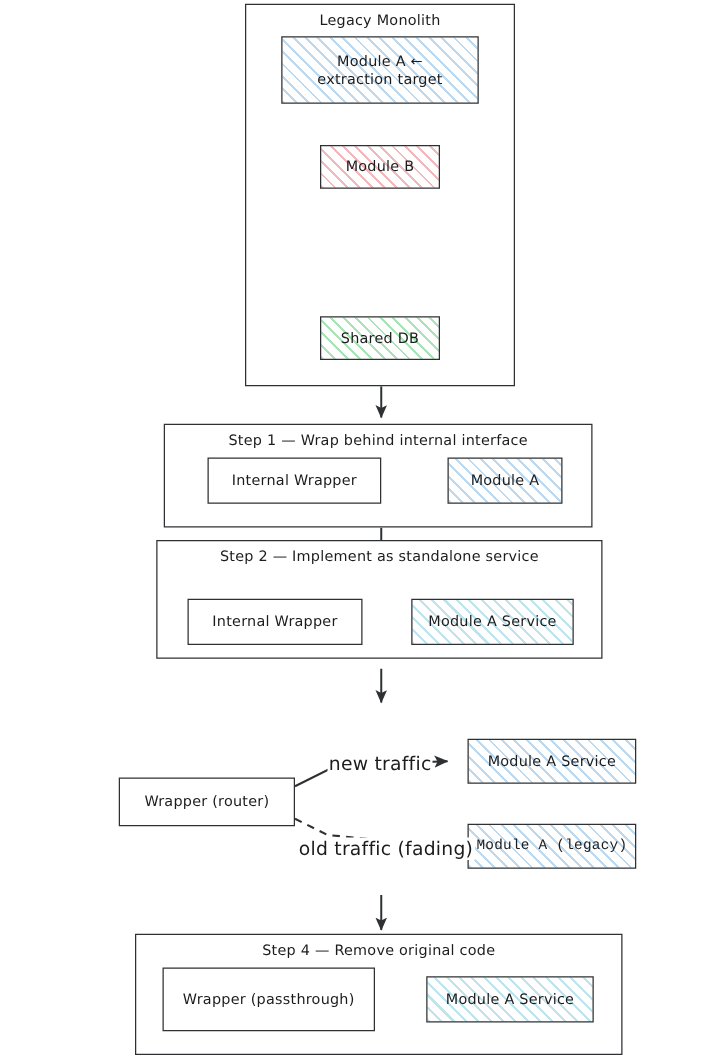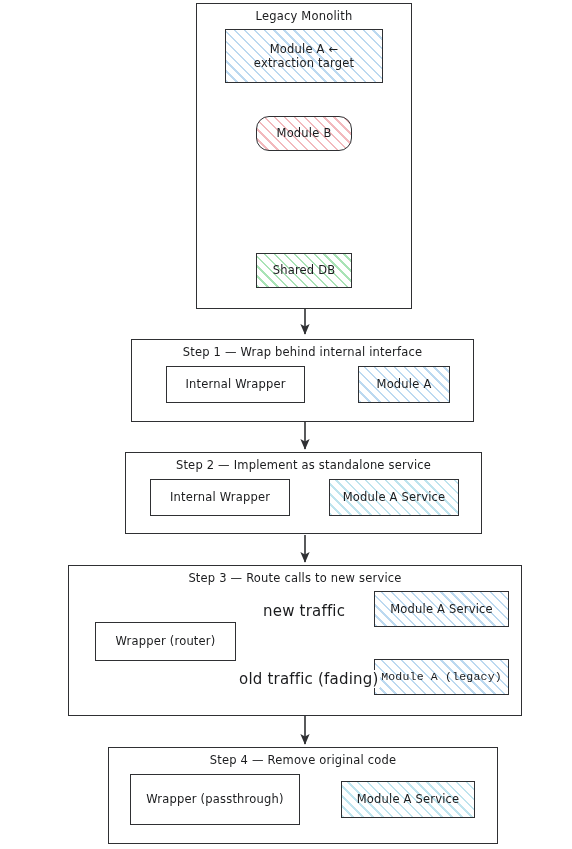--- a/index.html
+++ b/index.html
@@ -68,21 +68,20 @@
       45deg,
       #bfe4ee 0px, #bfe4ee 1.7px,
       rgba(255,255,255,0) 1.7px, rgba(255,255,255,0) 7px);
   }
   .hatch-pink {
     background-color: #ffffff;
     background-image: repeating-linear-gradient(
       45deg,
       #f2b9bd 0px, #f2b9bd 1.6px,
       rgba(255,255,255,0) 1.6px, rgba(255,255,255,0) 7px);
-    border-radius: 13px;
   }
   .hatch-yellow {
     background-color: #ffffff;
     background-image: repeating-linear-gradient(
       45deg,
       #f2da90 0px, #f2da90 1.7px,
       rgba(255,255,255,0) 1.7px, rgba(255,255,255,0) 7px);
   }
   .hatch-green {
     background-color: #ffffff;
@@ -164,35 +163,32 @@
   </div>
 
   <div class="node" style="left:166px; top:366px; width:139px; height:37px;">
     <span>Internal Wrapper</span>
   </div>
 
   <div class="node hatch-blue" style="left:346px; top:366px; width:92px; height:37px;margin-left:12px;">
     <span>Module A</span>
   </div>
 
-  <div class="group" style="left:125px; top:452px; width:357px; height:82px;">
+  <div class="group" style="left:125px; top:432px; width:357px; height:95px;">
     <div class="group-title">Step 2 — Implement as standalone service</div>
   </div>
 
   <div class="node" style="left:150px; top:479px; width:140px; height:37px;">
     <span>Internal Wrapper</span>
   </div>
 
   <div class="node hatch-cyan" style="left:329px; top:479px; width:130px; height:37px;">
     <span>Module A Service</span>
   </div>
 
-  <div class="group" style="left:68px; top:565px; width:454px; height:151px;">
-    <div class="group-title">Step 3 — Route calls to new service</div>
-  </div>
 
   <div class="node" style="left:95px; top:622px; width:141px; height:39px;">
     <span>Wrapper (router)</span>
   </div>
 
   <div class="node hatch-blue" style="left:374px; top:591px; width:135px; height:36px;">
     <span>Module A Service</span>
   </div>
 
   <div class="node hatch-blue" style="left:374px; top:659px; width:135px; height:36px;font-family:Liberation Mono, monospace;">

